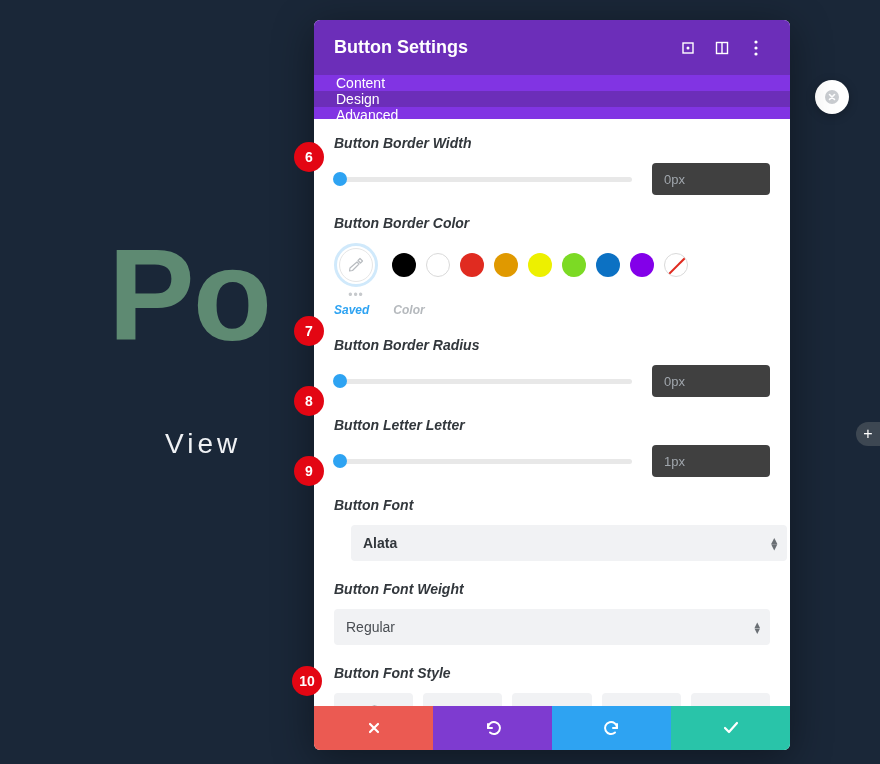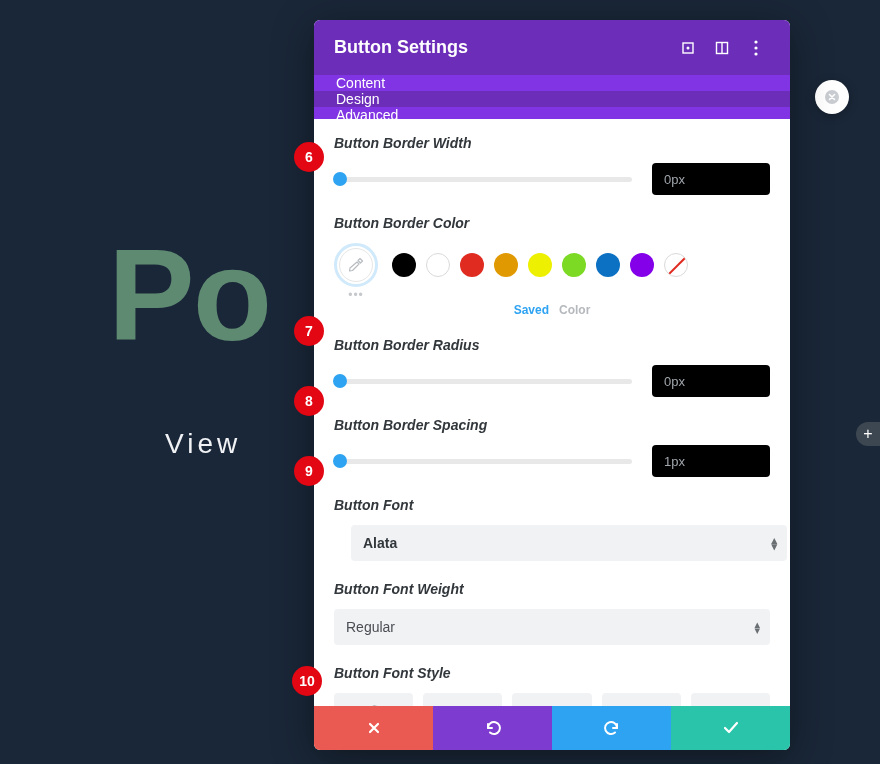--- a/index.html
+++ b/index.html
@@ -102,21 +102,21 @@
     transform: translate(-50%, -50%);
     width: 14px; height: 14px;
     background: #2ea3f2;
     border-radius: 50%;
     cursor: pointer;
   }
   .slider-thumb.offset { left: 6px; }
   .slider-value {
     width: 118px;
     height: 32px;
-    background: #000000;
+    background: #404040;
     border-radius: 4px;
     display: flex;
     align-items: center;
     padding: 0 12px;
     font-size: 13px;
     color: #a0a6ac;
   }
   .color-row { display: flex; align-items: center; gap: 10px; flex-wrap: wrap; }
   .color-swatch {
     width: 24px; height: 24px; border-radius: 50%;
@@ -151,22 +151,22 @@
   .swatch-none {
     background: #fff; border: 1px solid #d9d9d9;
     position: relative; overflow: hidden;
   }
   .swatch-none::after {
     content: ""; position: absolute; left: -4px; top: 50%;
     width: 32px; height: 2px; background: #e02b20;
     transform: rotate(-45deg);
   }
   .color-subrow {
-    display: flex; justify-content: center; gap: 10px;
-    font-size: 12px; margin-top: 16px;
+    display: flex; justify-content: flex-start; gap: 24px;
+    font-size: 12px; margin-top: 16px; font-style: italic;
   }
   .color-saved { color: #2ea3f2; font-weight: 600; }
   .color-recent { color: #b5b9bd; font-weight: 600; }
   .select {
     width: 100%;
     height: 36px;
     background: #f1f2f4;
     border-radius: 4px;
     display: flex;
     align-items: center;
@@ -327,21 +327,21 @@
       <span class="field-label">Button Border Radius</span>
       <div class="slider-row">
         <div class="slider-track">
           <div class="slider-thumb offset"></div>
         </div>
         <div class="slider-value">0px</div>
       </div>
     </div>
 
     <div class="field">
-      <span class="field-label">Button Border Spacing</span>
+      <span class="field-label">Button Letter Letter</span>
       <div class="slider-row">
         <div class="slider-track">
           <div class="slider-thumb offset"></div>
         </div>
         <div class="slider-value">1px</div>
       </div>
     </div>
 
     <div class="field">
       <span class="field-label">Button Font</span>

